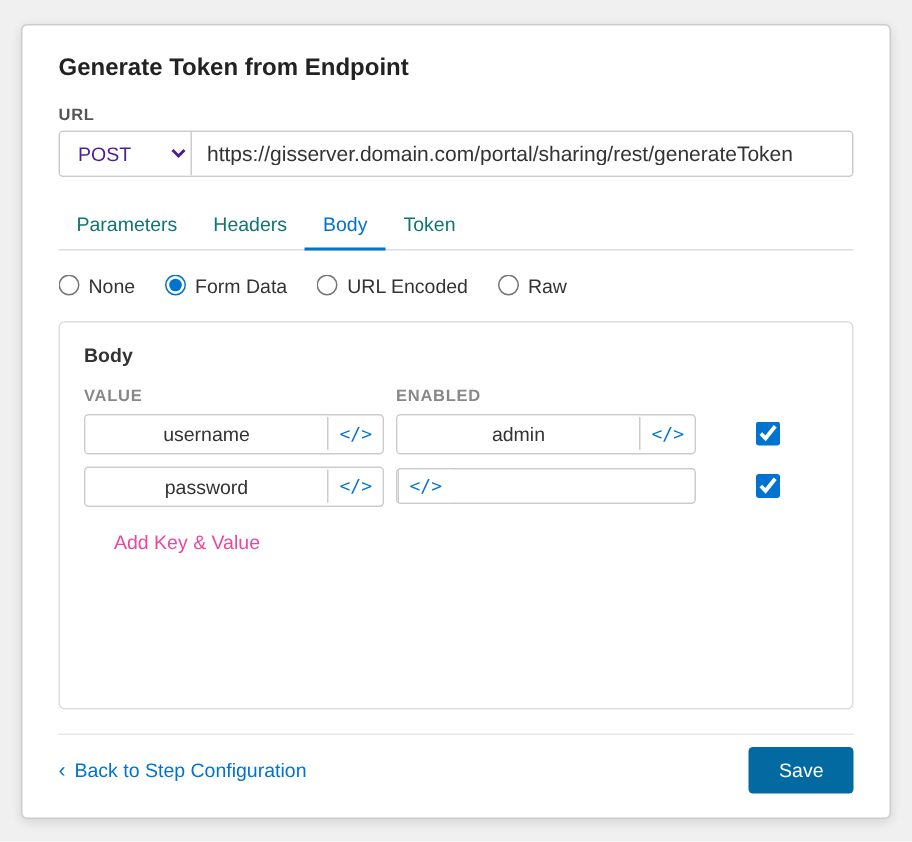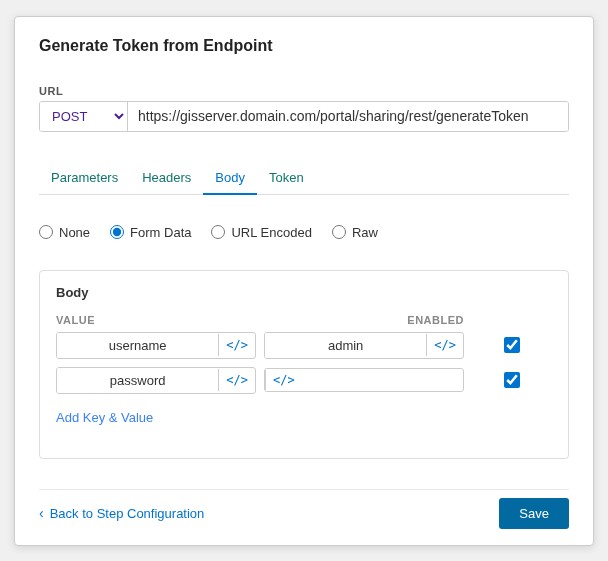--- a/index.html
+++ b/index.html
@@ -14,21 +14,21 @@
     }
     .modal {
       background: #fff;
       border: 1px solid #ccc;
       border-radius: 4px;
       width: 580px;
       min-height: 530px;
       padding: 20px 24px 16px 24px;
       display: flex;
       flex-direction: column;
-      gap: 30px;
+      gap: 16px;
       box-shadow: 0 2px 8px rgba(0,0,0,0.12);
     }
     .modal-title {
       font-size: 16px;
       font-weight: 600;
       color: #222;
     }
     .url-section { display: flex; flex-direction: column; gap: 4px; }
     .section-label {
       font-size: 11px;
@@ -117,21 +117,21 @@
       gap: 8px;
       padding: 0 0 6px 0;
     }
     .col-header {
       font-size: 11px;
       font-weight: 600;
       color: #888;
       text-transform: uppercase;
       letter-spacing: 0.5px;
     }
-    .col-header.enabled { text-align: right; }
+    .col-header.enabled { text-align: left; }
     .key-value-row {
       display: grid;
       grid-template-columns: 1fr 1fr 80px;
       gap: 8px;
       align-items: center;
       margin-bottom: 8px;
     }
     .field-with-btn {
       display: flex;
       align-items: center;
@@ -166,25 +166,26 @@
       justify-content: center;
       align-items: center;
     }
     .checkbox-blue {
       width: 16px;
       height: 16px;
       accent-color: #0073cf;
       cursor: pointer;
     }
     .add-link {
-      color: #3b82f6;
+      color: #ec4899;
       font-size: 13px;
       cursor: pointer;
       margin-top: 8px;
       display: inline-block;
+      margin-left: 20px;
     }
     .footer {
       display: flex;
       justify-content: space-between;
       align-items: center;
       padding-top: 8px;
       border-top: 1px solid #e8e8e8;
       margin-top: auto;
     }
     .back-link {

